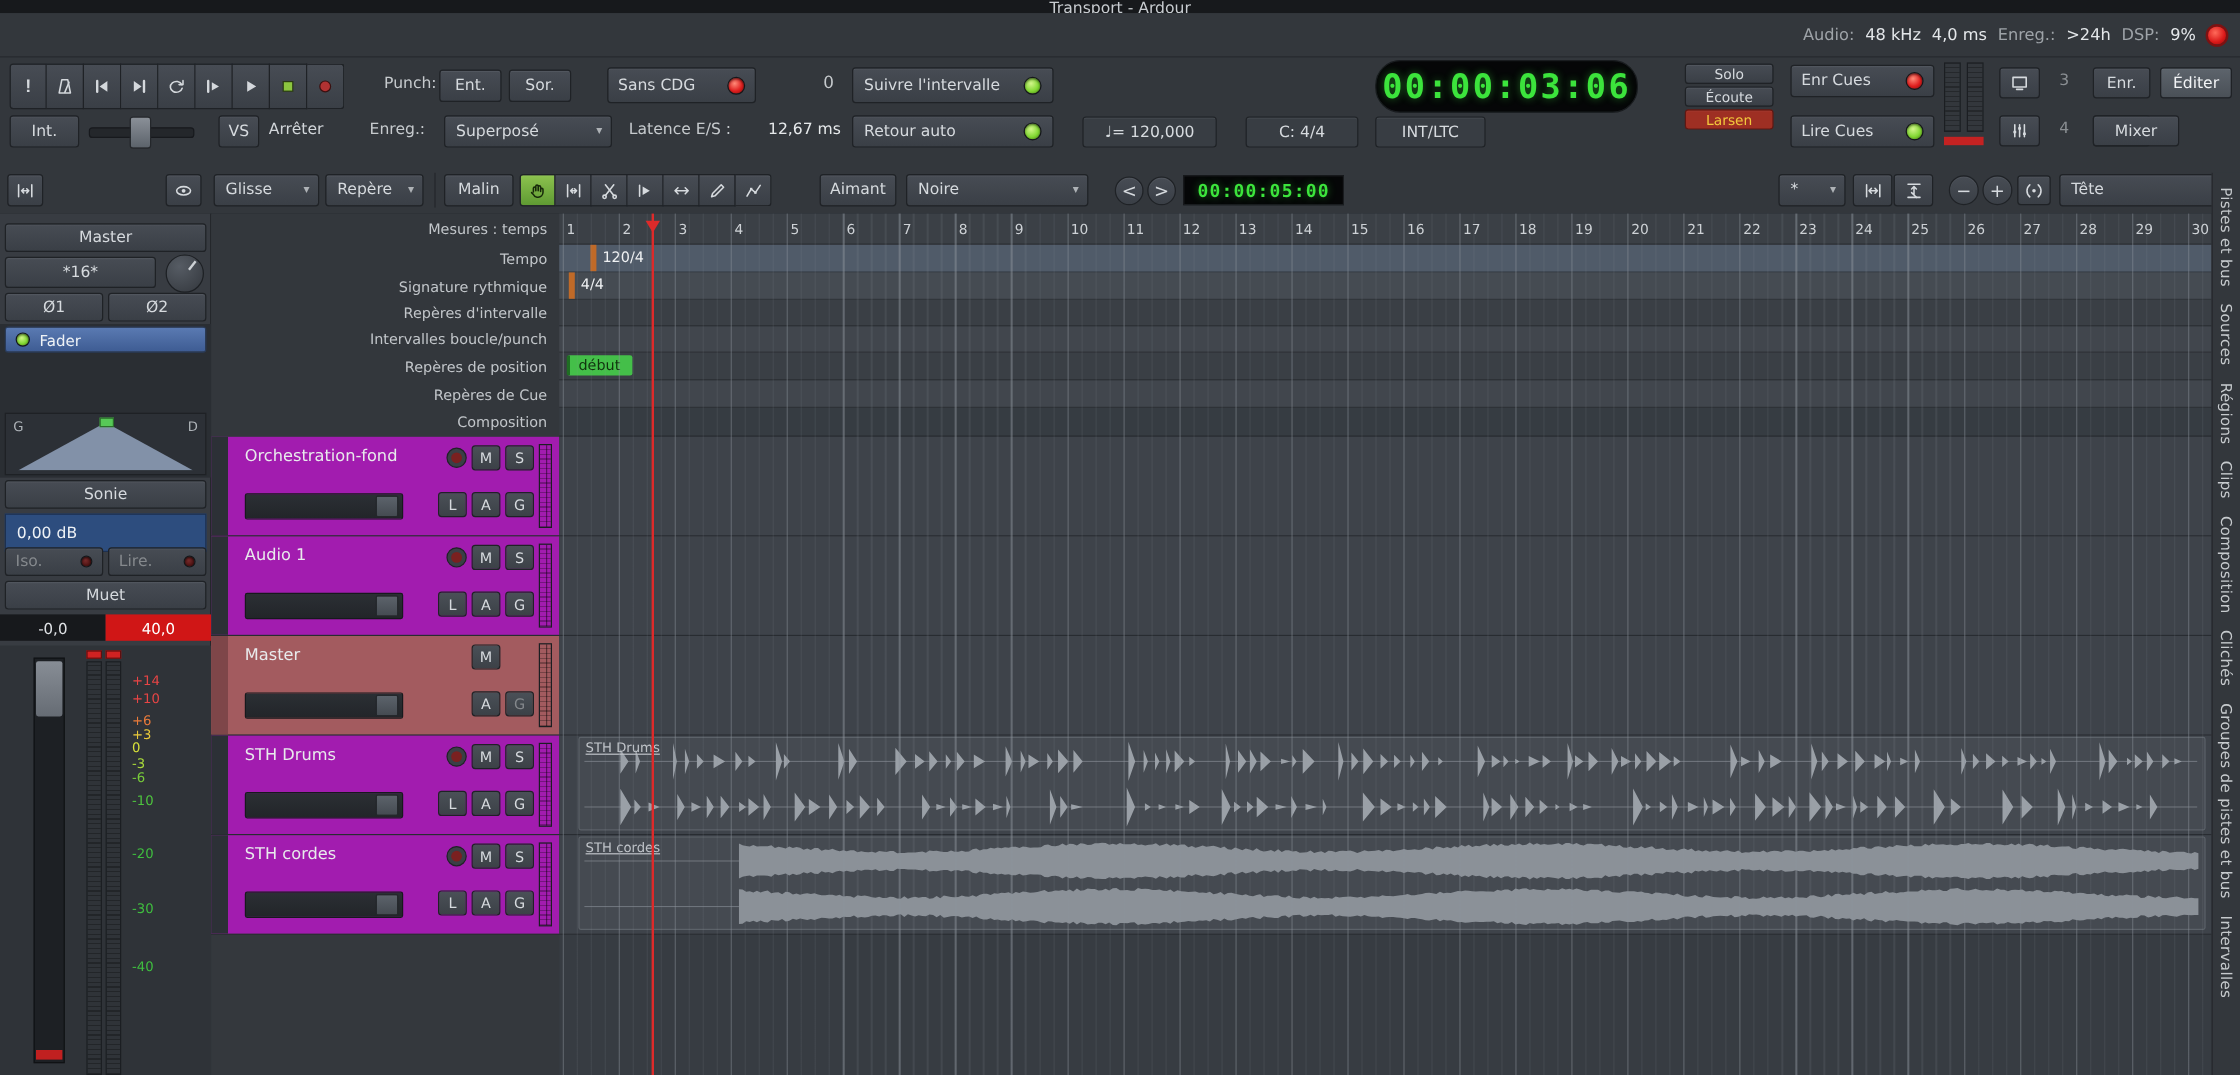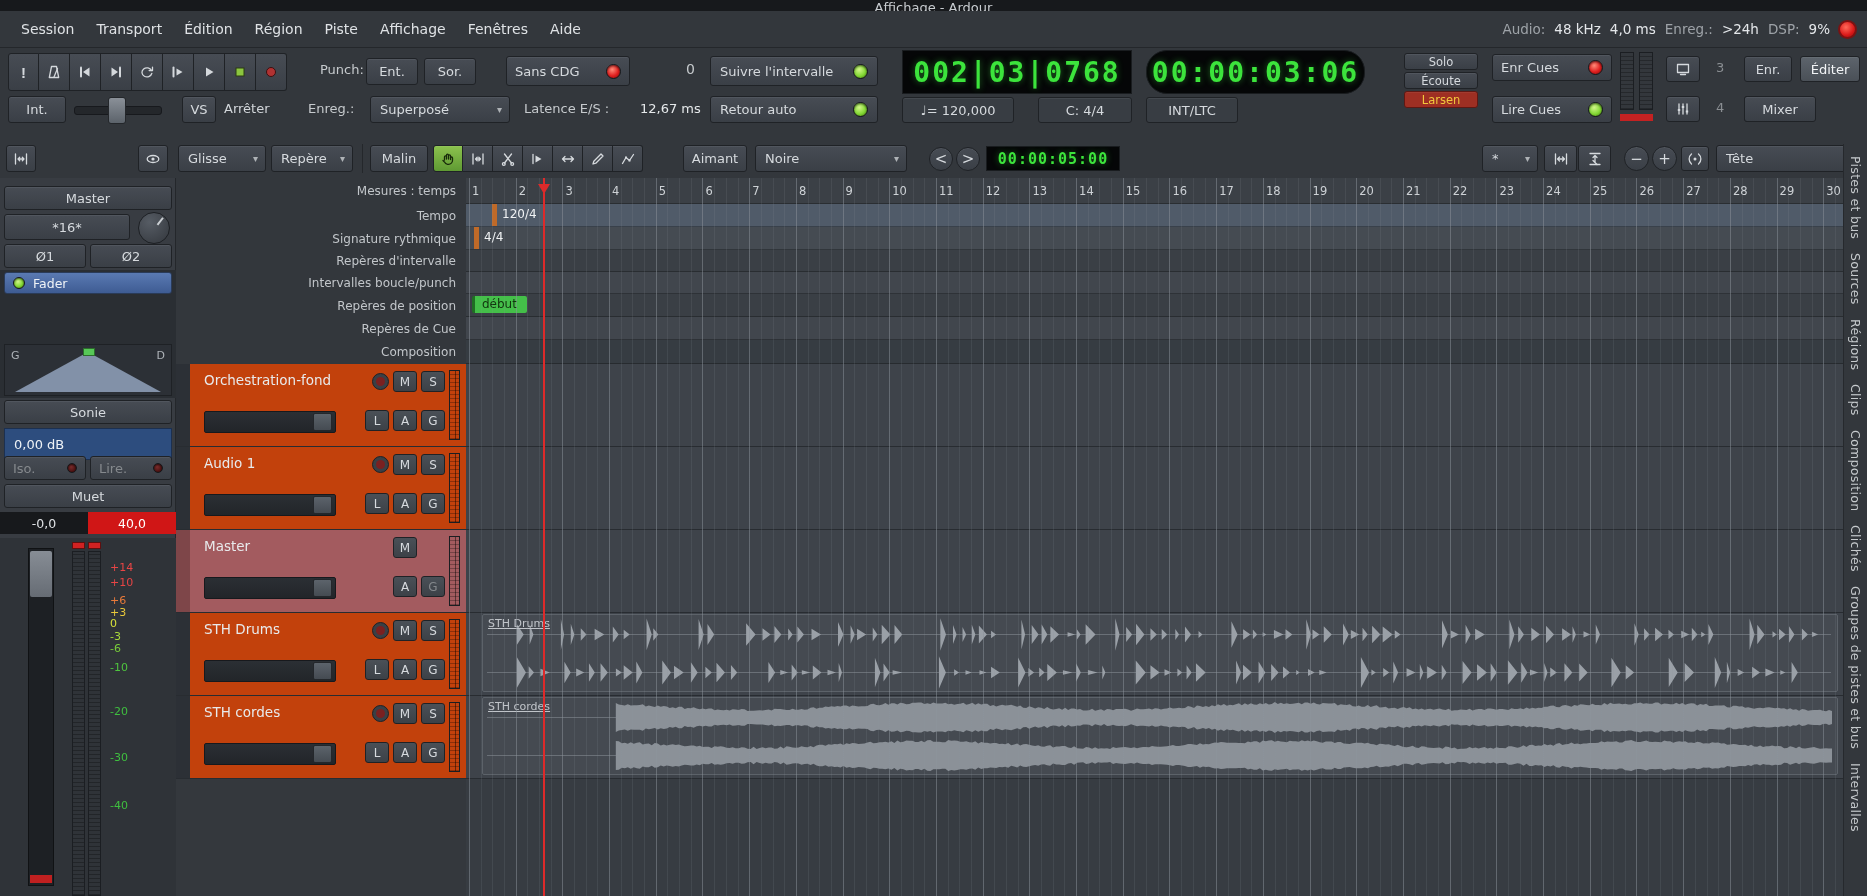--- a/index.html
+++ b/index.html
@@ -97,21 +97,21 @@
   .ruler-row{display:flex;}
   .ruler-label{width:290px;box-sizing:border-box;padding-right:10px;text-align:right;font-size:12px;color:#c2c6ca;
                display:flex;align-items:center;justify-content:flex-end;}
   .ruler-lane{flex:1;position:relative;border-bottom:1px solid rgba(0,0,0,.28);box-sizing:border-box;}
   .barnum{position:absolute;top:6px;font-size:11.5px;color:#ced2d6;}
   .tempomark{position:absolute;top:0;width:5px;height:100%;background:#c06a28;}
   .marktext{position:absolute;top:3px;font-size:12px;color:#f0f2f4;}
   .startmark{position:absolute;top:2px;height:17px;line-height:17px;background:#44bf49;color:#12330f;font-size:12px;
              padding:0 10px 0 7px;border-left:3px solid #1f6e23;border-radius:2px;}
   .trow{display:flex;height:82px;border-bottom:1px solid #282c31;}
-  .thead{width:290px;position:relative;background:#c2410c;border-left:14px solid #2c3036;box-sizing:border-box;cursor:pointer;}
+  .thead{width:290px;position:relative;background:#a21caf;border-left:14px solid #2c3036;box-sizing:border-box;cursor:pointer;}
   .trow.master .thead{background:#a35b5f;border-left-color:#7e4649;}
   .tname{position:absolute;left:14px;top:8px;font-size:13.5px;color:#e8eaec;}
   .tbtns{position:absolute;display:flex;gap:4px;}
   .tbtns.top{right:21px;top:7px;}
   .trow.master .tbtns.top{right:49px;}
   .tbtns.bot{right:21px;top:46px;}
   .sqbtn{width:24px;height:21px;background:linear-gradient(#4a5057,#3c4147);border:1px solid #1f2226;border-radius:3px;
          color:#d6dade;font-size:12px;display:flex;align-items:center;justify-content:center;box-sizing:border-box;}
   .sqbtn.dim{color:#84888c;}
   .recbtn{width:17px;height:17px;margin-top:2px;border-radius:50%;background:#3a3f45;border:1px solid #1f2226;position:relative;box-sizing:border-box;}
@@ -142,34 +142,24 @@
              box-sizing:border-box;display:flex;flex-direction:column;align-items:center;gap:14px;padding-top:12px;overflow:hidden;}
   .rtab{writing-mode:vertical-rl;font-size:12.5px;color:#c6cacd;letter-spacing:.3px;flex:none;cursor:pointer;}
   svg{display:block;}
 </style>
 </head>
 <body>
 
 <div id="app">
 
   <div class="titlebar">
-    <span>Affichage - Ardour</span>
+    <span>Transport - Ardour</span>
   </div>
 
   <div class="menubar">
-    <div id="menu-items" style="display:flex;">
-        <div class="menu-item">Session</div>
-        <div class="menu-item">Transport</div>
-        <div class="menu-item">Édition</div>
-        <div class="menu-item">Région</div>
-        <div class="menu-item">Piste</div>
-        <div class="menu-item">Affichage</div>
-        <div class="menu-item">Fenêtres</div>
-        <div class="menu-item">Aide</div>
-      </div>
     <div class="mb-status" id="menu-status">
         <span class="st-lab">Audio:</span>
         <span class="st-val">48 kHz</span>
         <span class="st-val">4,0 ms</span>
         <span class="st-lab">Enreg.:</span>
         <span class="st-val">&gt;24h</span>
         <span class="st-lab">DSP:</span>
         <span class="st-val">9%</span>
       </div>
     <span class="rec-dot"></span>
@@ -254,21 +244,20 @@
       <span class="led red"></span>
     </button>
 
     <span class="lab" style="left:686px;top:13px;font-size:14px;">0</span>
 
     <button class="btn abs" style="left:710px;top:8px;width:168px;height:30px;justify-content:space-between;padding:0 9px;">
       <span>Suivre l'intervalle</span>
       <span class="led green"></span>
     </button>
 
-    <div class="clock big abs" style="left:902px;top:2px;width:230px;height:44px;">002|03|0768</div>
     <div class="clock big abs" style="left:1146px;top:2px;width:219px;height:44px;border-radius:21px;">00:00:03:06</div>
 
     <button class="btn abs smallbtn" style="left:1404px;top:5px;width:74px;height:17px;">Solo</button>
     <button class="btn abs smallbtn" style="left:1404px;top:24px;width:74px;height:17px;">Écoute</button>
     <button class="btn abs smallbtn larsen" style="left:1404px;top:43px;width:74px;height:17px;">Larsen</button>
 
     <button class="btn abs" style="left:1492px;top:6px;width:120px;height:27px;justify-content:space-between;padding:0 8px;">
       <span>Enr Cues</span>
       <span class="led red"></span>
     </button>

